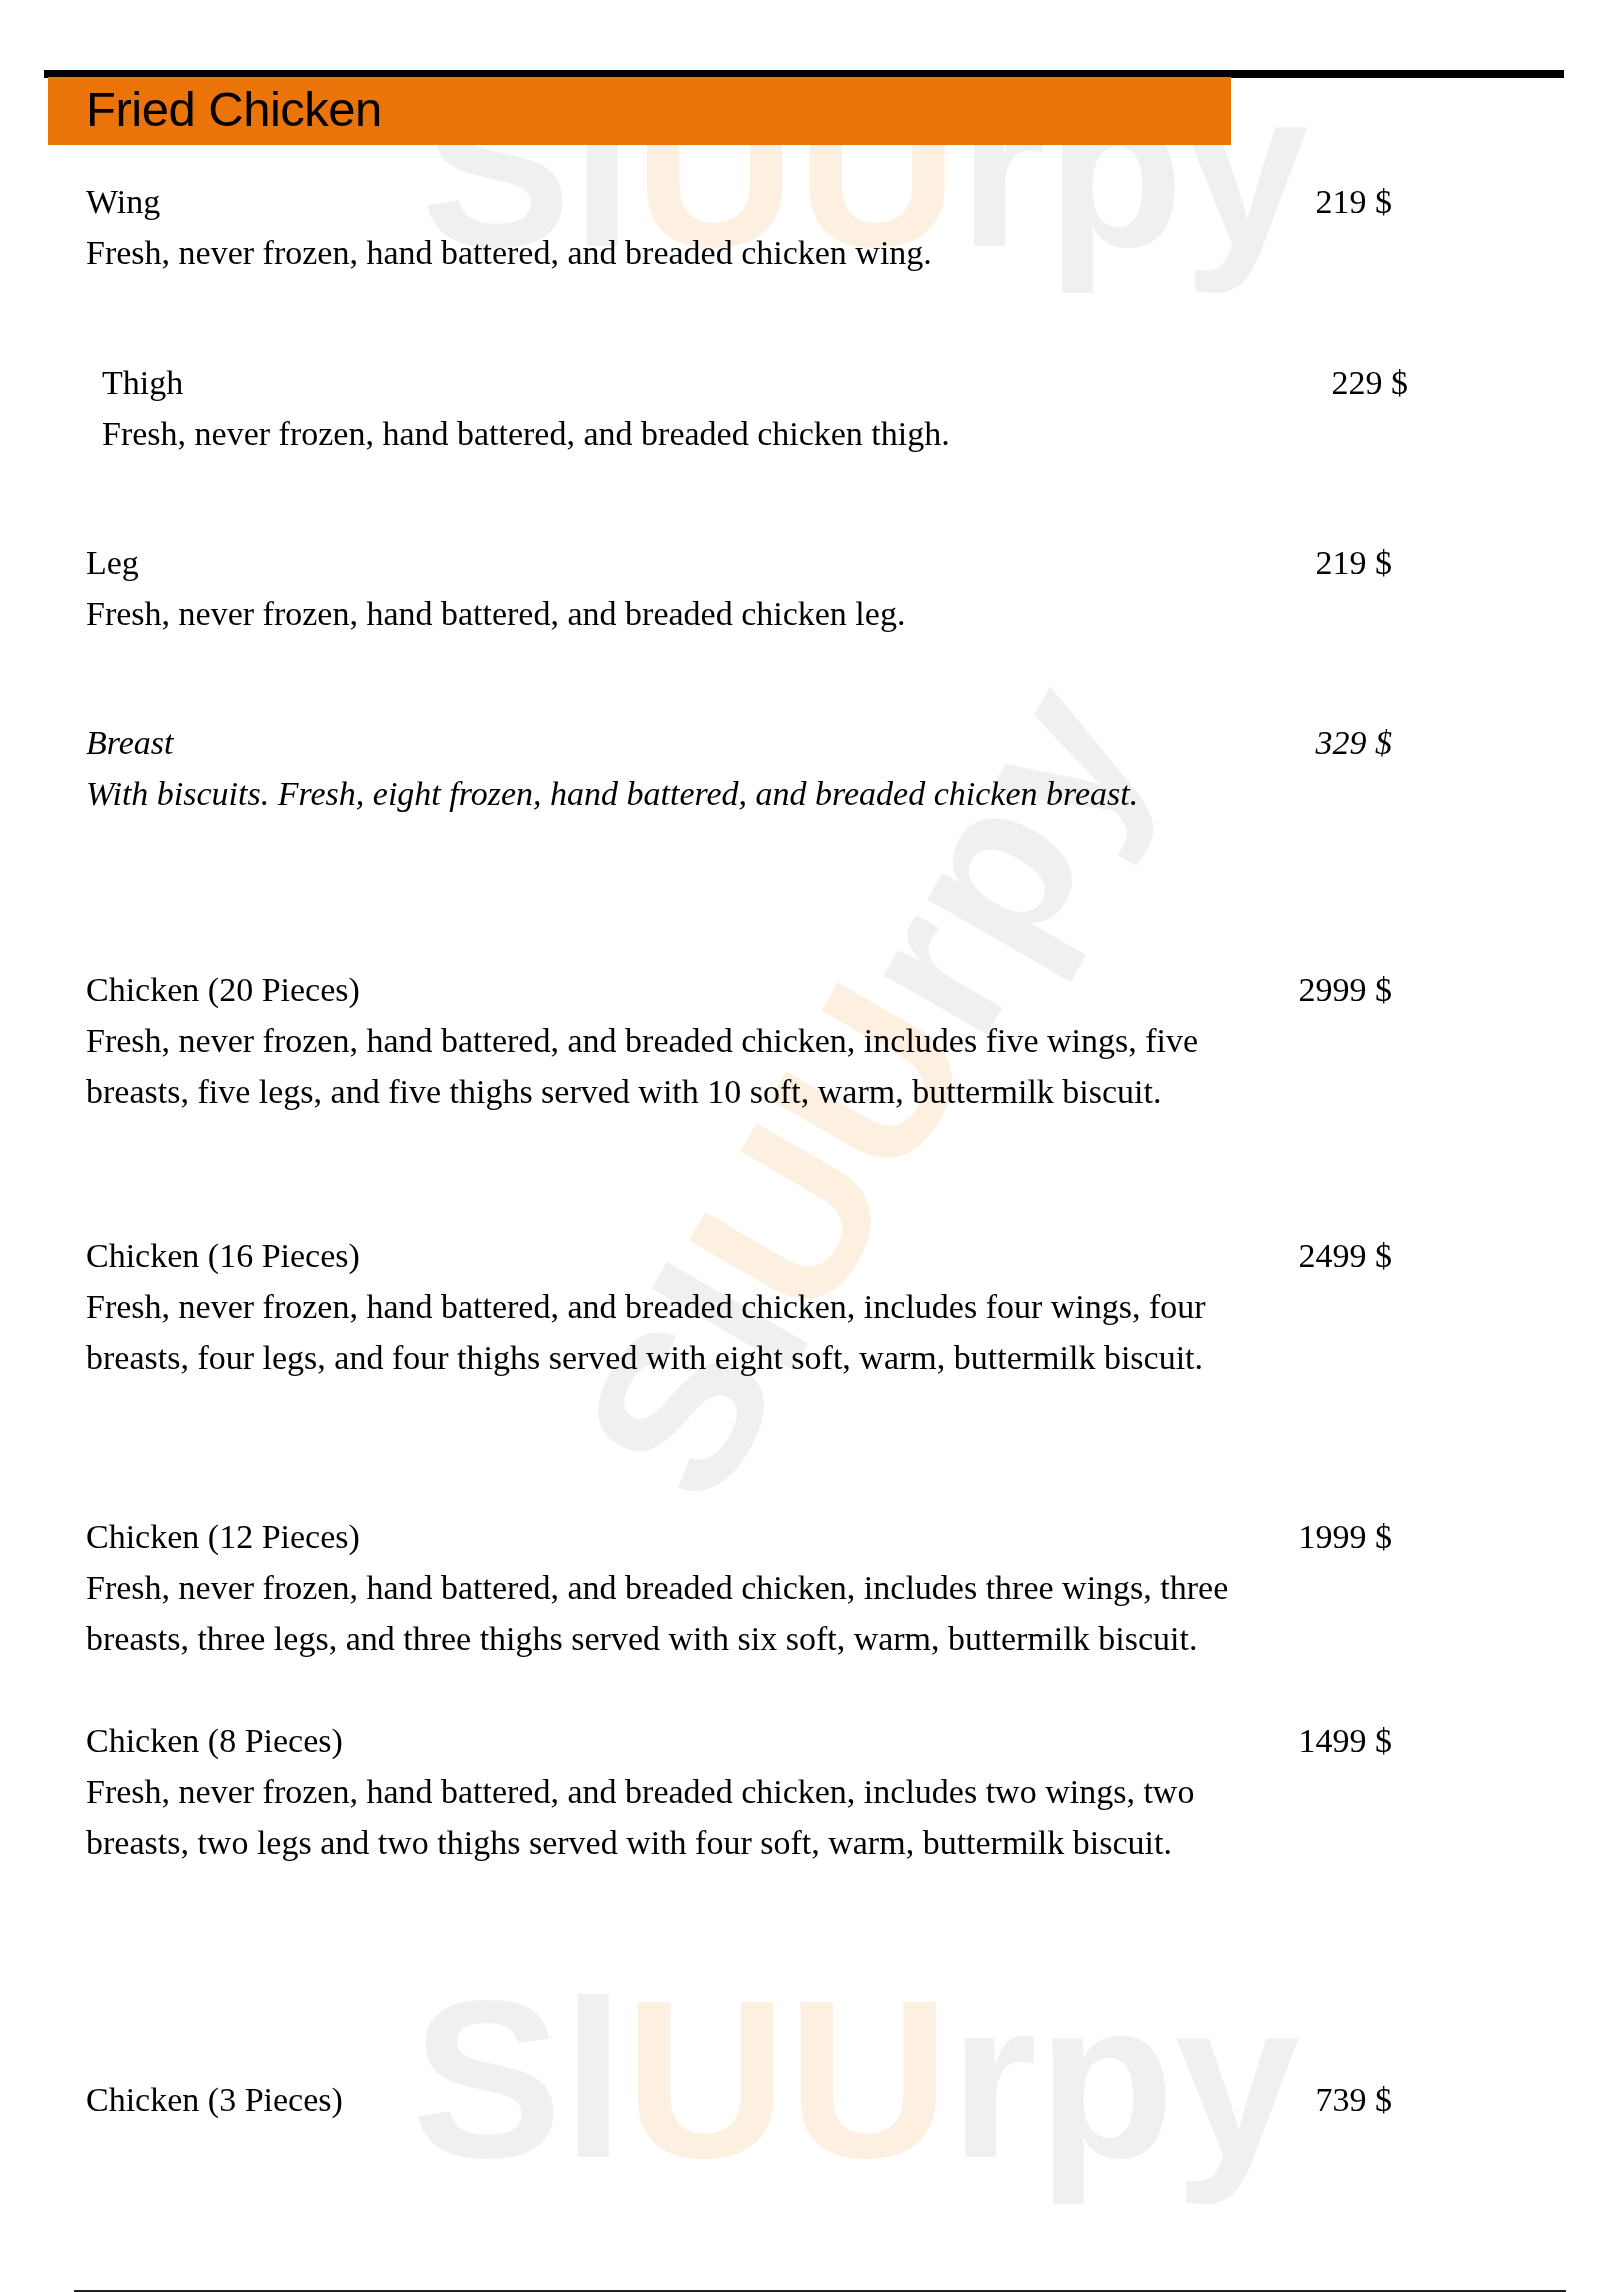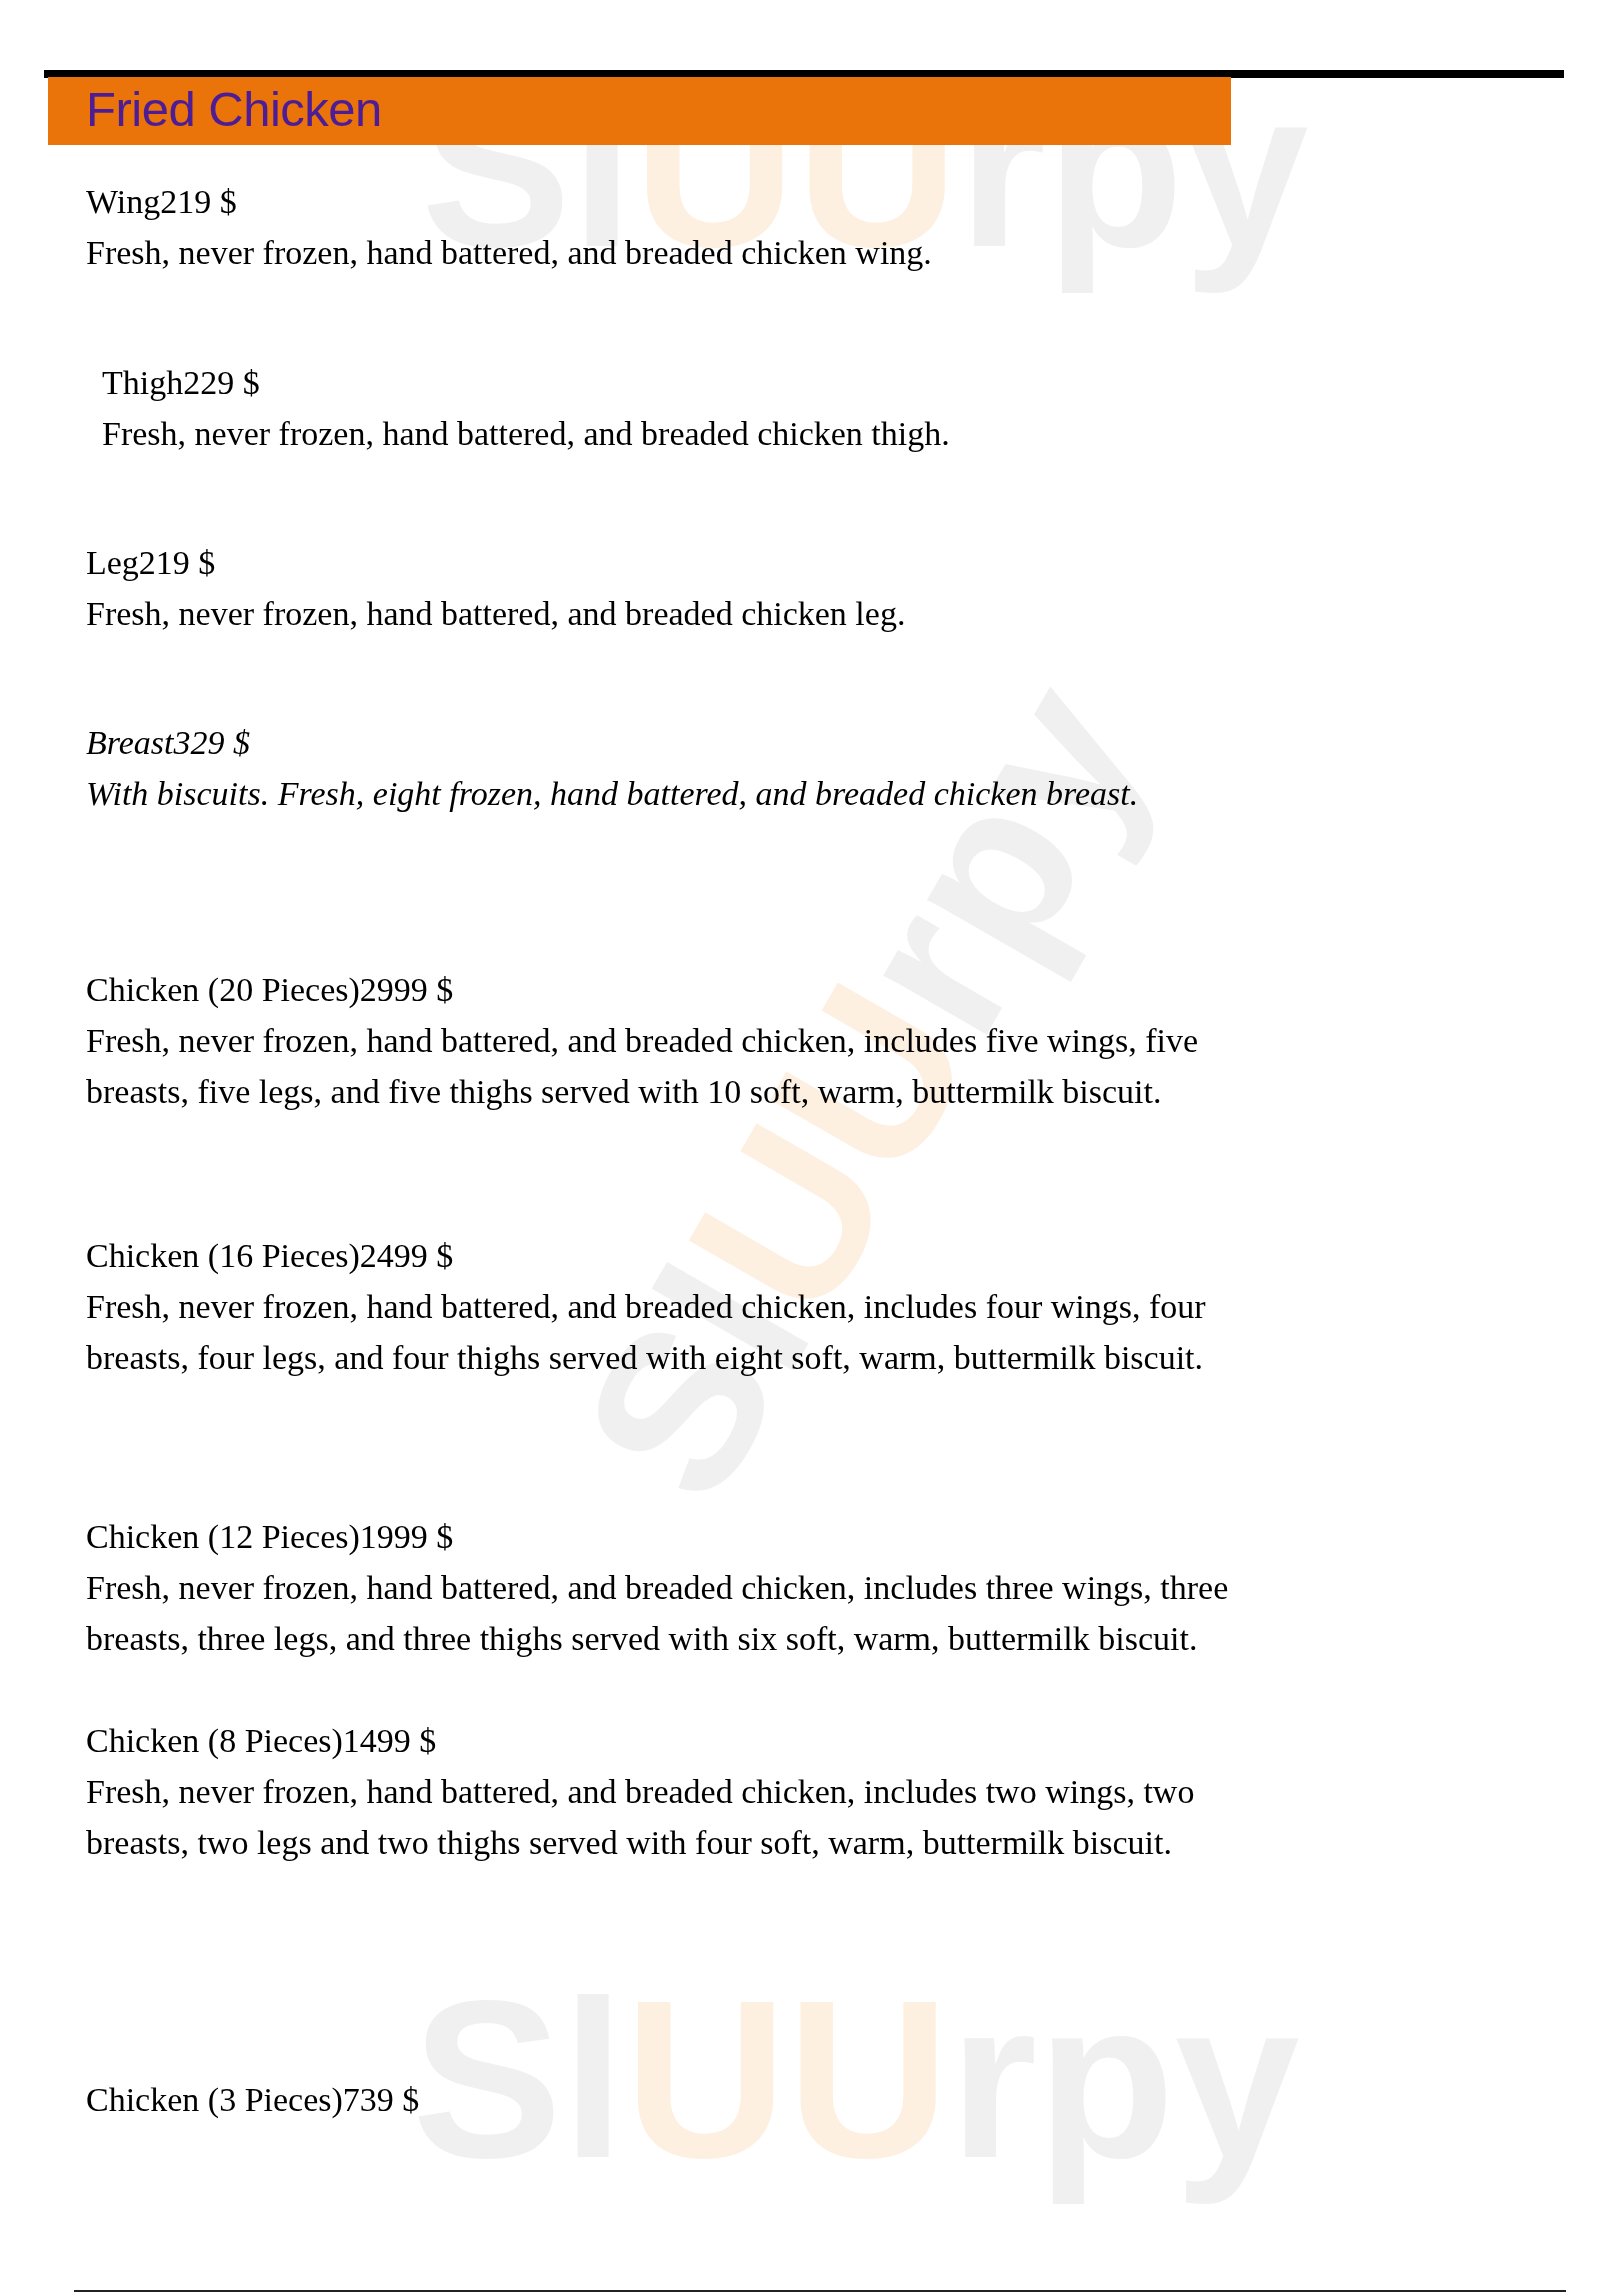--- a/index.html
+++ b/index.html
@@ -1,21 +1,21 @@
 <!DOCTYPE html>
 <html><head>
 <meta charset="utf-8">
 <style>
   html, body { margin: 0; padding: 0; background: #ffffff; }
   body { width: 1621px; height: 2293px; position: relative; overflow: hidden; }
   .top-rule { position: absolute; left: 44px; top: 70px; width: 1520px; height: 7.8px; background: #000; }
   .section-bar { position: absolute; left: 48px; top: 77px; width: 1183px; height: 68px; background: #EA730A; }
-  .section-title { position: absolute; left: 38px; top: 5.9px; margin: 0; font-family: "Liberation Sans", sans-serif; font-weight: normal; font-size: 49px; line-height: 1.1; color: #4c1d95; letter-spacing: -0.5px; }
+  .section-title { position: absolute; left: 38px; top: 5.9px; margin: 0; font-family: "Liberation Sans", sans-serif; font-weight: normal; font-size: 49px; line-height: 1.1; color: #000000; letter-spacing: -0.5px; }
   .item { position: absolute; left: 86px; width: 1306px; font-family: "Liberation Serif", serif; font-size: 34px; line-height: 51px; color: #000; }
-  .item-head { display: flex; }
+  .item-head { display: flex; justify-content: space-between; }
   .item-desc { width: 1176px; }
   .bottom-rule { position: absolute; left: 74px; top: 2290px; width: 1492px; height: 2.9px; background: #222; }
   .watermark { position: absolute; font-family: "Liberation Sans", sans-serif; font-weight: bold; color: rgba(200,200,200,0.28); pointer-events: none; user-select: none; }
   .watermark .u { color: rgba(245,170,90,0.18); }
 </style>
 </head>
 <body>
 
 <div class="watermark" style="left:421px; top:39px; font-size:225px;">
   <span>Sl</span><span class="u">UU</span><span>rpy</span>

